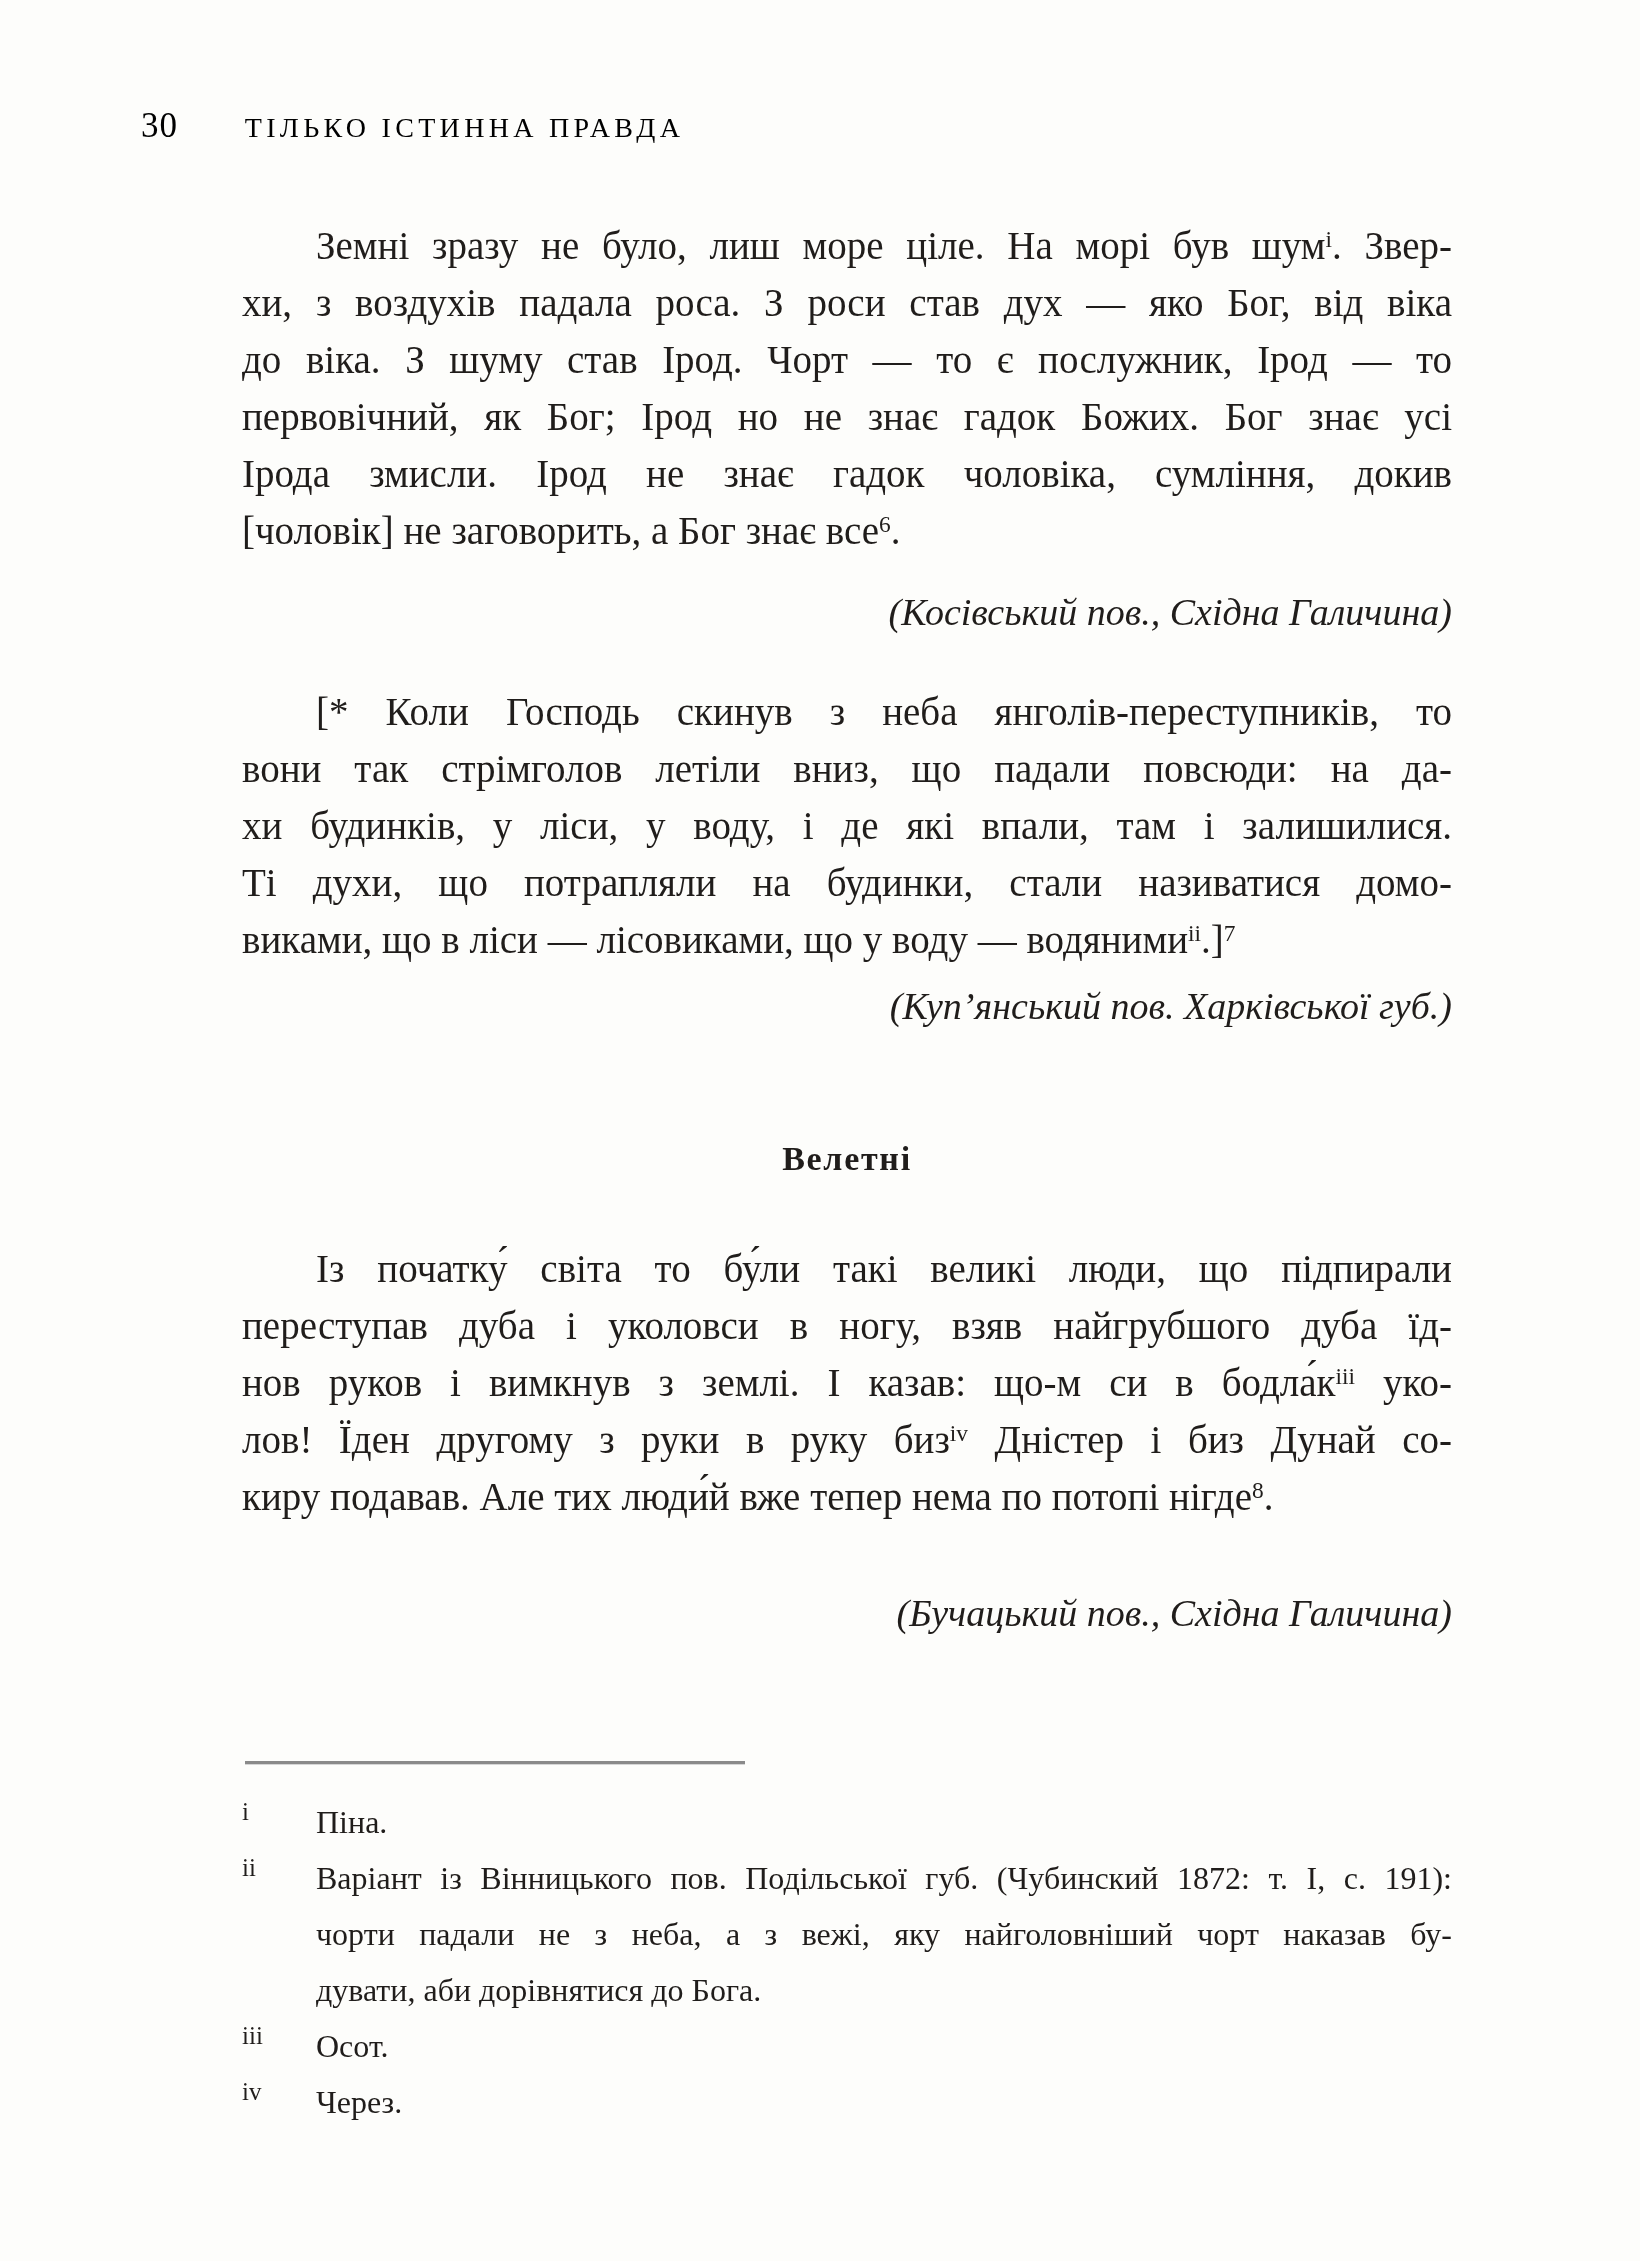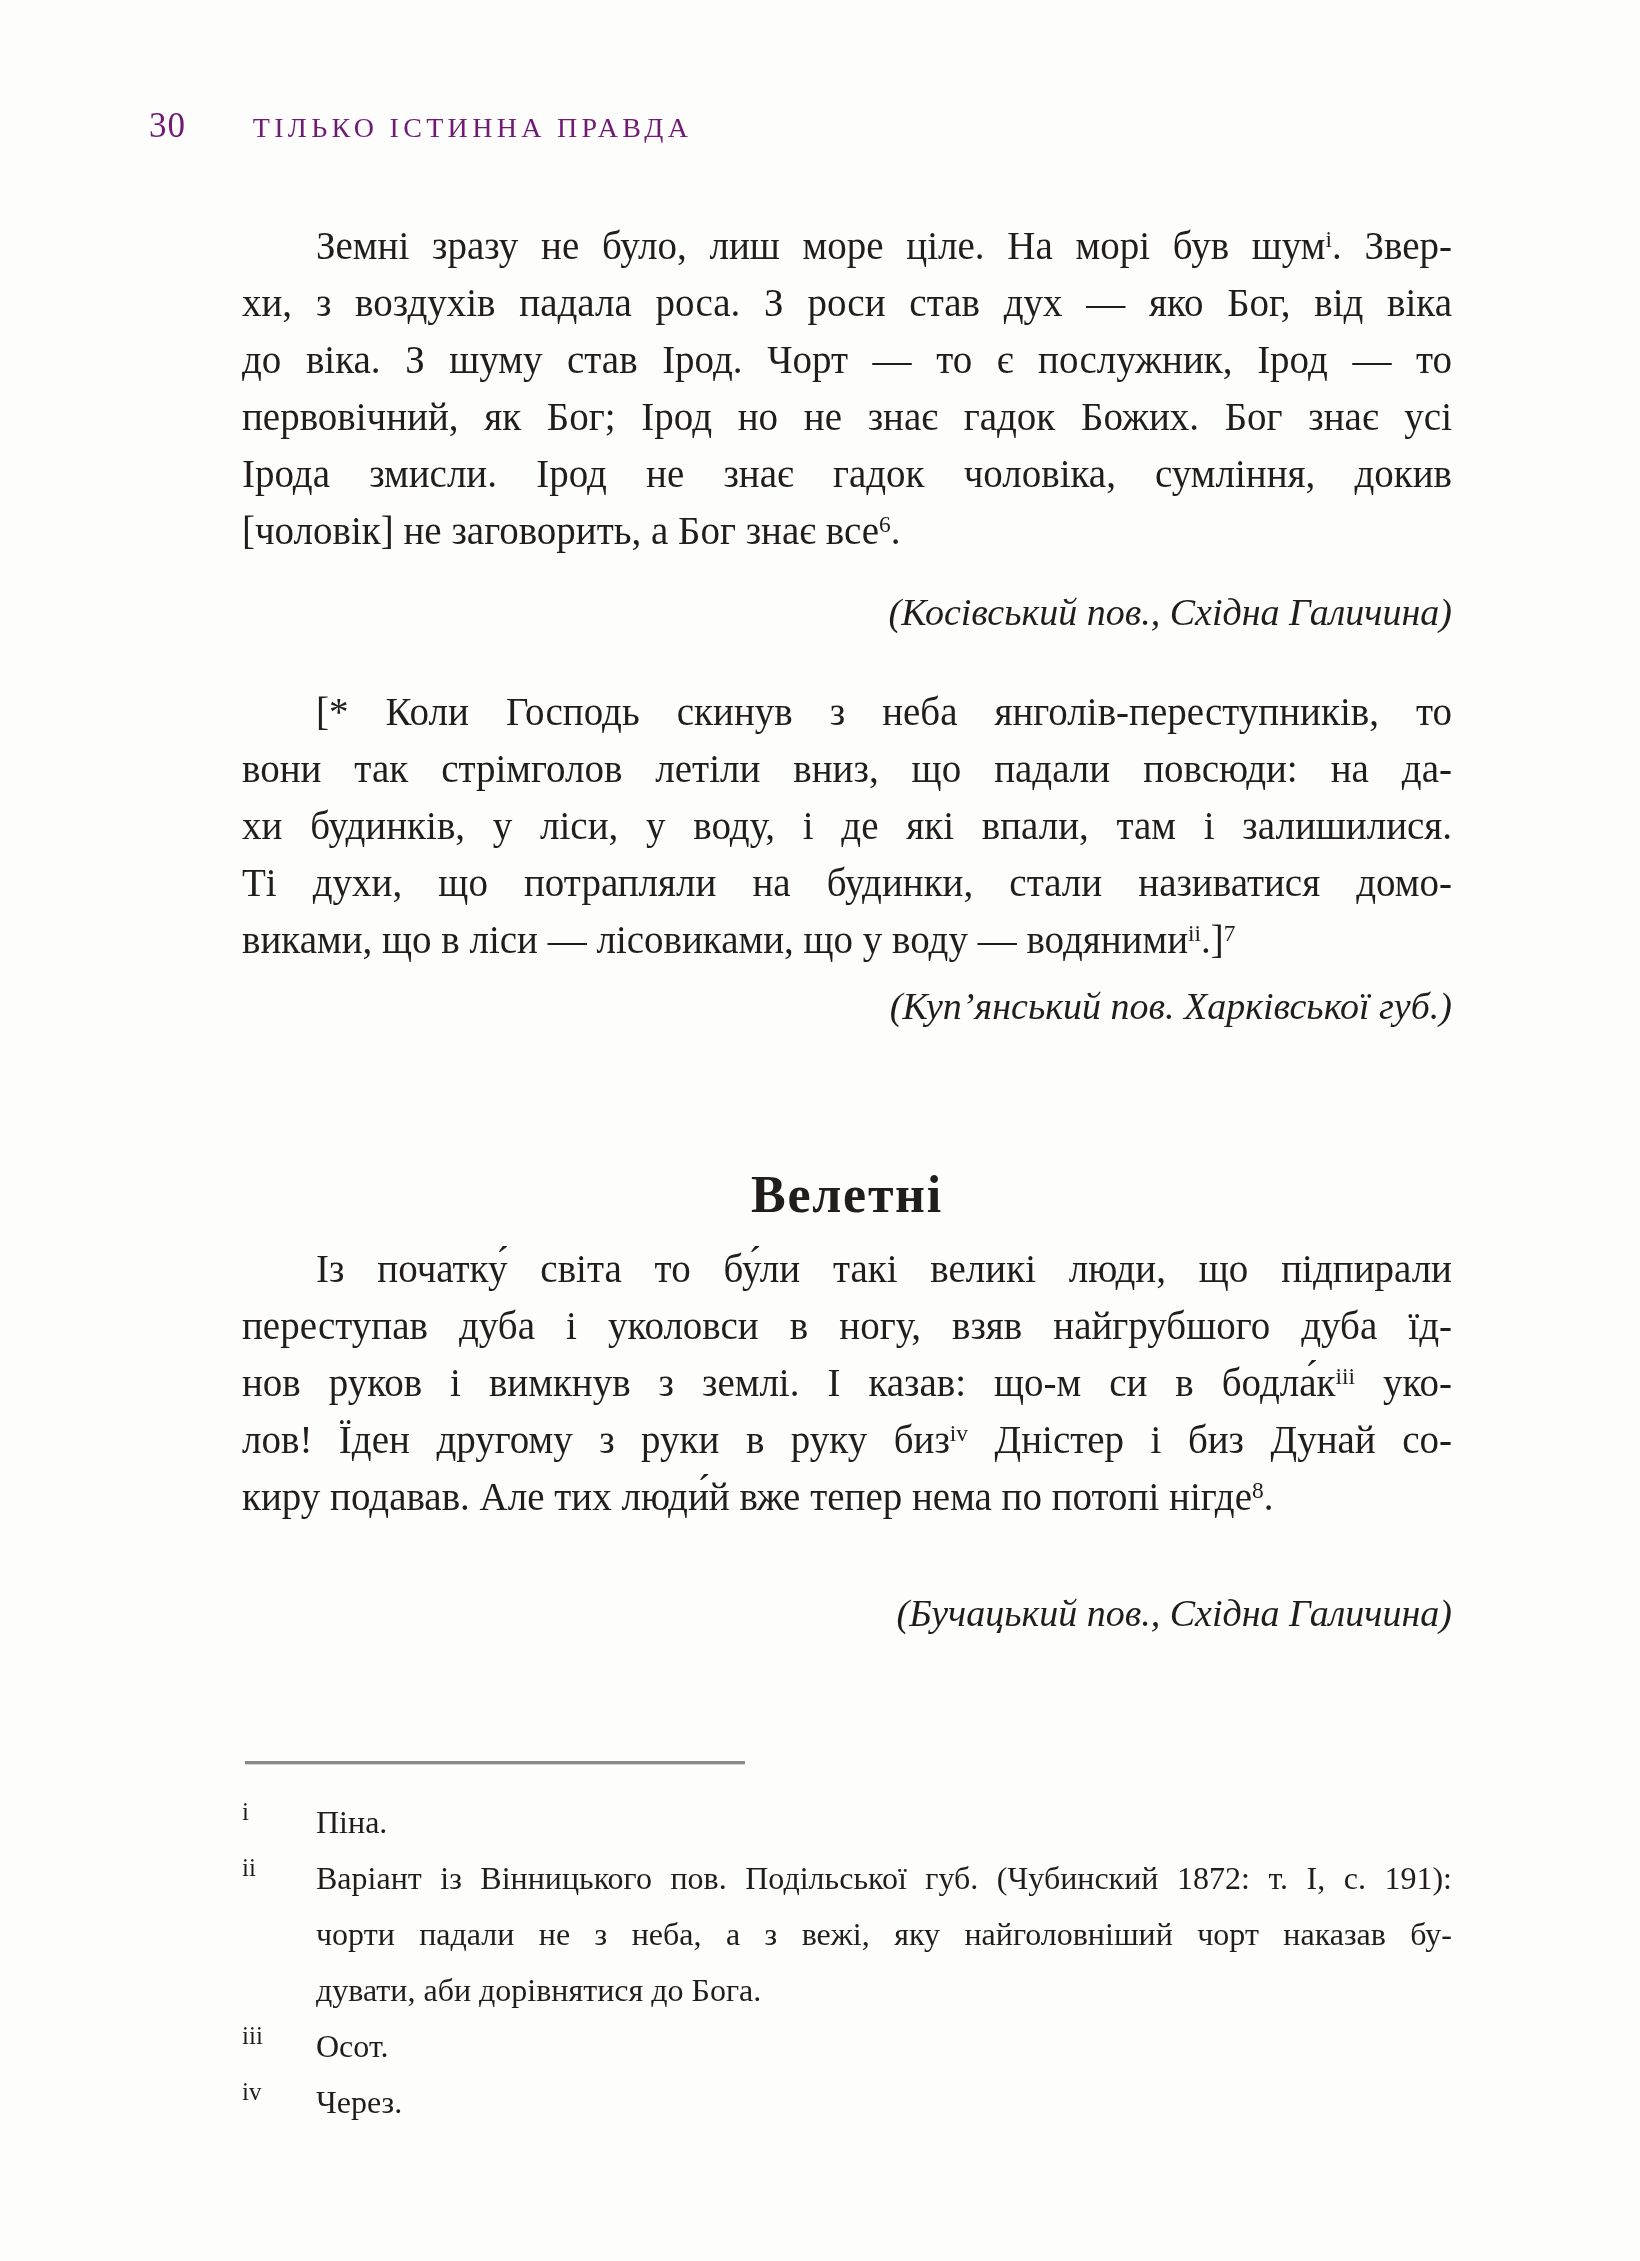--- a/index.html
+++ b/index.html
@@ -6,45 +6,45 @@
   .page{
     position:relative;
     width:1640px;height:2261px;
     background:#fdfdfb;
     font-family:"Liberation Serif", serif;
     color:#201d1b;
     overflow:hidden;
   }
   
   .runhead{
-    position:absolute;top:106px;left:149px;right:188px;
+    position:absolute;top:106px;left:141px;right:188px;
     display:flex;align-items:baseline;
-    color:#701a75;
+    color:#000000;
   }
   .pagenum{font-size:35px;letter-spacing:0.9px;}
   .runtitle{font-size:28px;letter-spacing:4.3px;margin-left:67px;}
   
   .block{position:absolute;left:242px;width:1210px;}
   .line{
     font-size:39px;line-height:57px;
     text-align:justify;text-align-last:justify;
   }
   .line.first{text-indent:74px;}
   .line.last{text-align-last:left;}
   sup{
     font-size:60%;line-height:0;vertical-align:baseline;
     position:relative;top:-0.5em;letter-spacing:0;
   }
   .attribution{
     font-style:italic;font-size:38px;line-height:48px;
     text-align:right;
   }
   .section-heading{
-    text-align:center;font-weight:bold;font-size:52px;
-    letter-spacing:1.7px;line-height:51px;margin-top:36px;
+    text-align:center;font-weight:bold;font-size:34px;
+    letter-spacing:1.7px;line-height:51px;
   }
   
   .fn-rule{
     position:absolute;top:1761px;left:245px;width:500px;height:2.6px;
     background:#8a8a8a;border-bottom:0.9px solid #d6d6d6;
   }
   .footnotes{position:absolute;top:1794px;left:242px;width:1210px;}
   .fn{display:flex;align-items:flex-start;}
   .fn-marker{
     flex:0 0 74px;width:74px;

